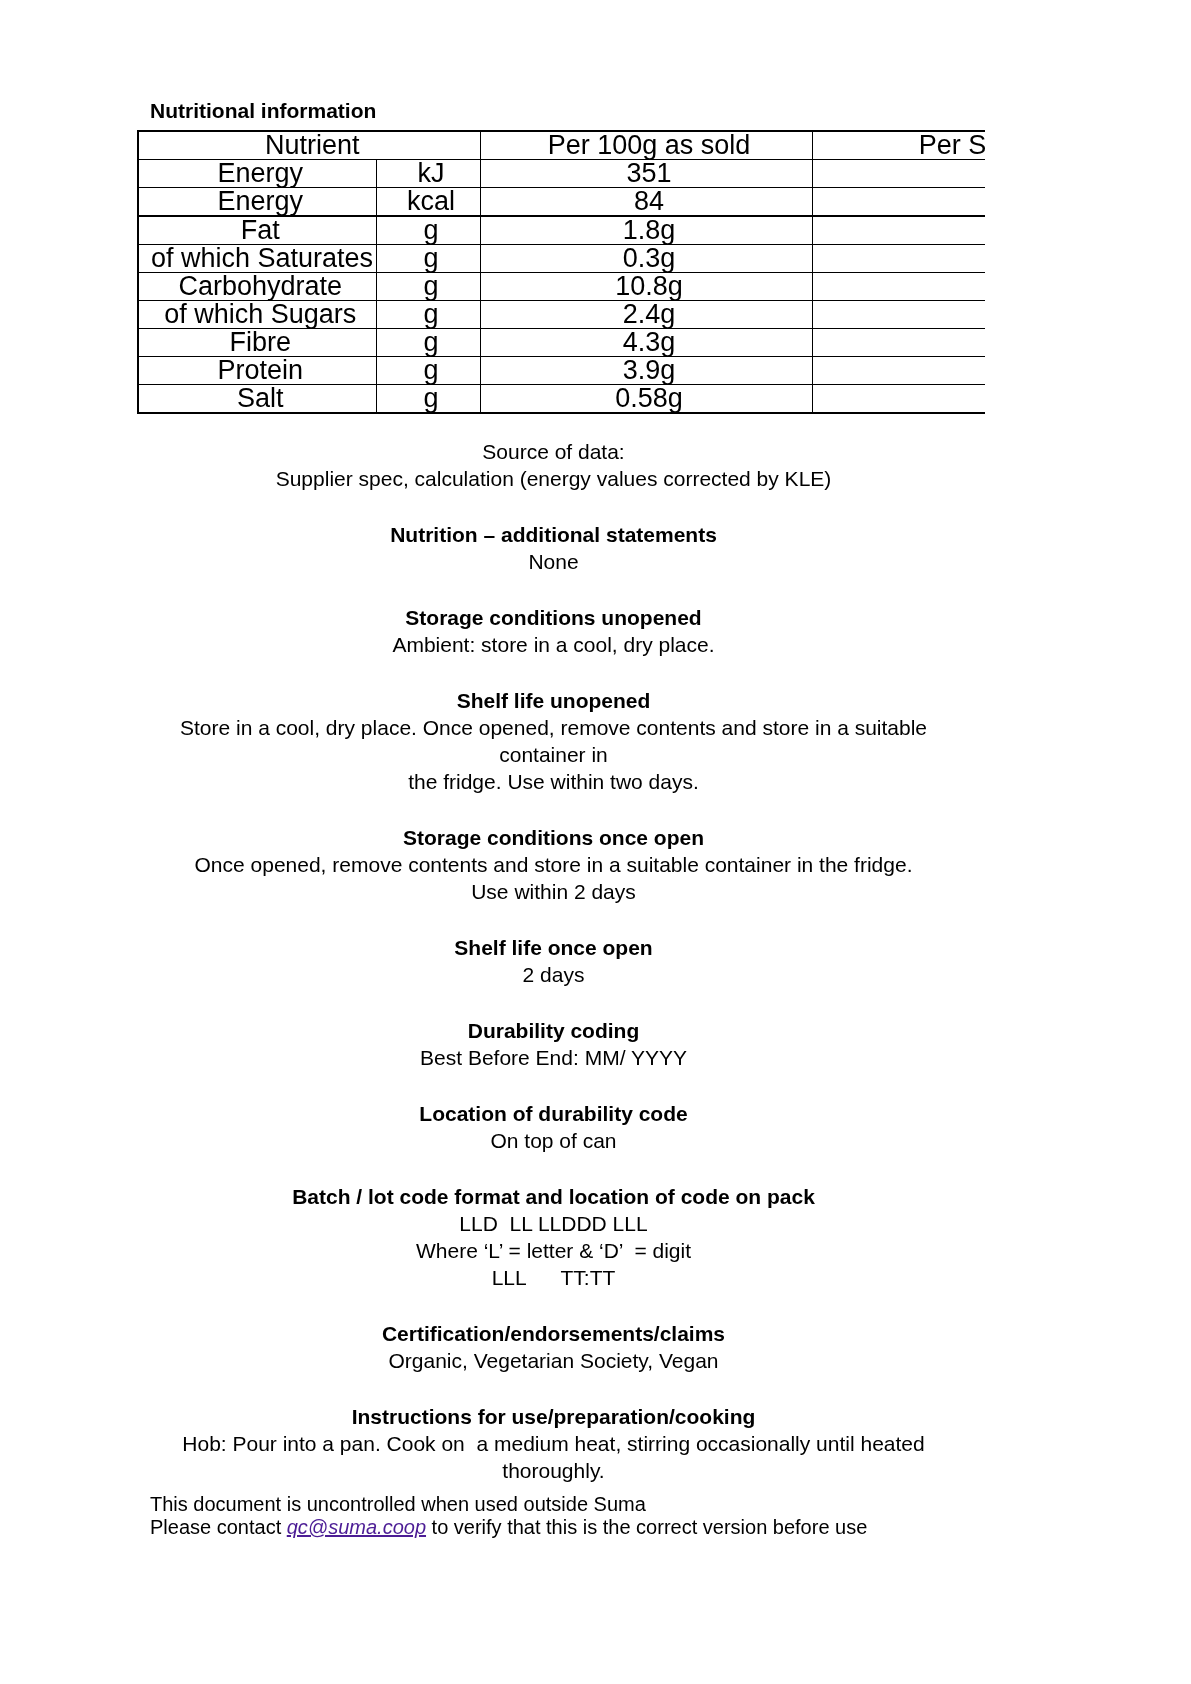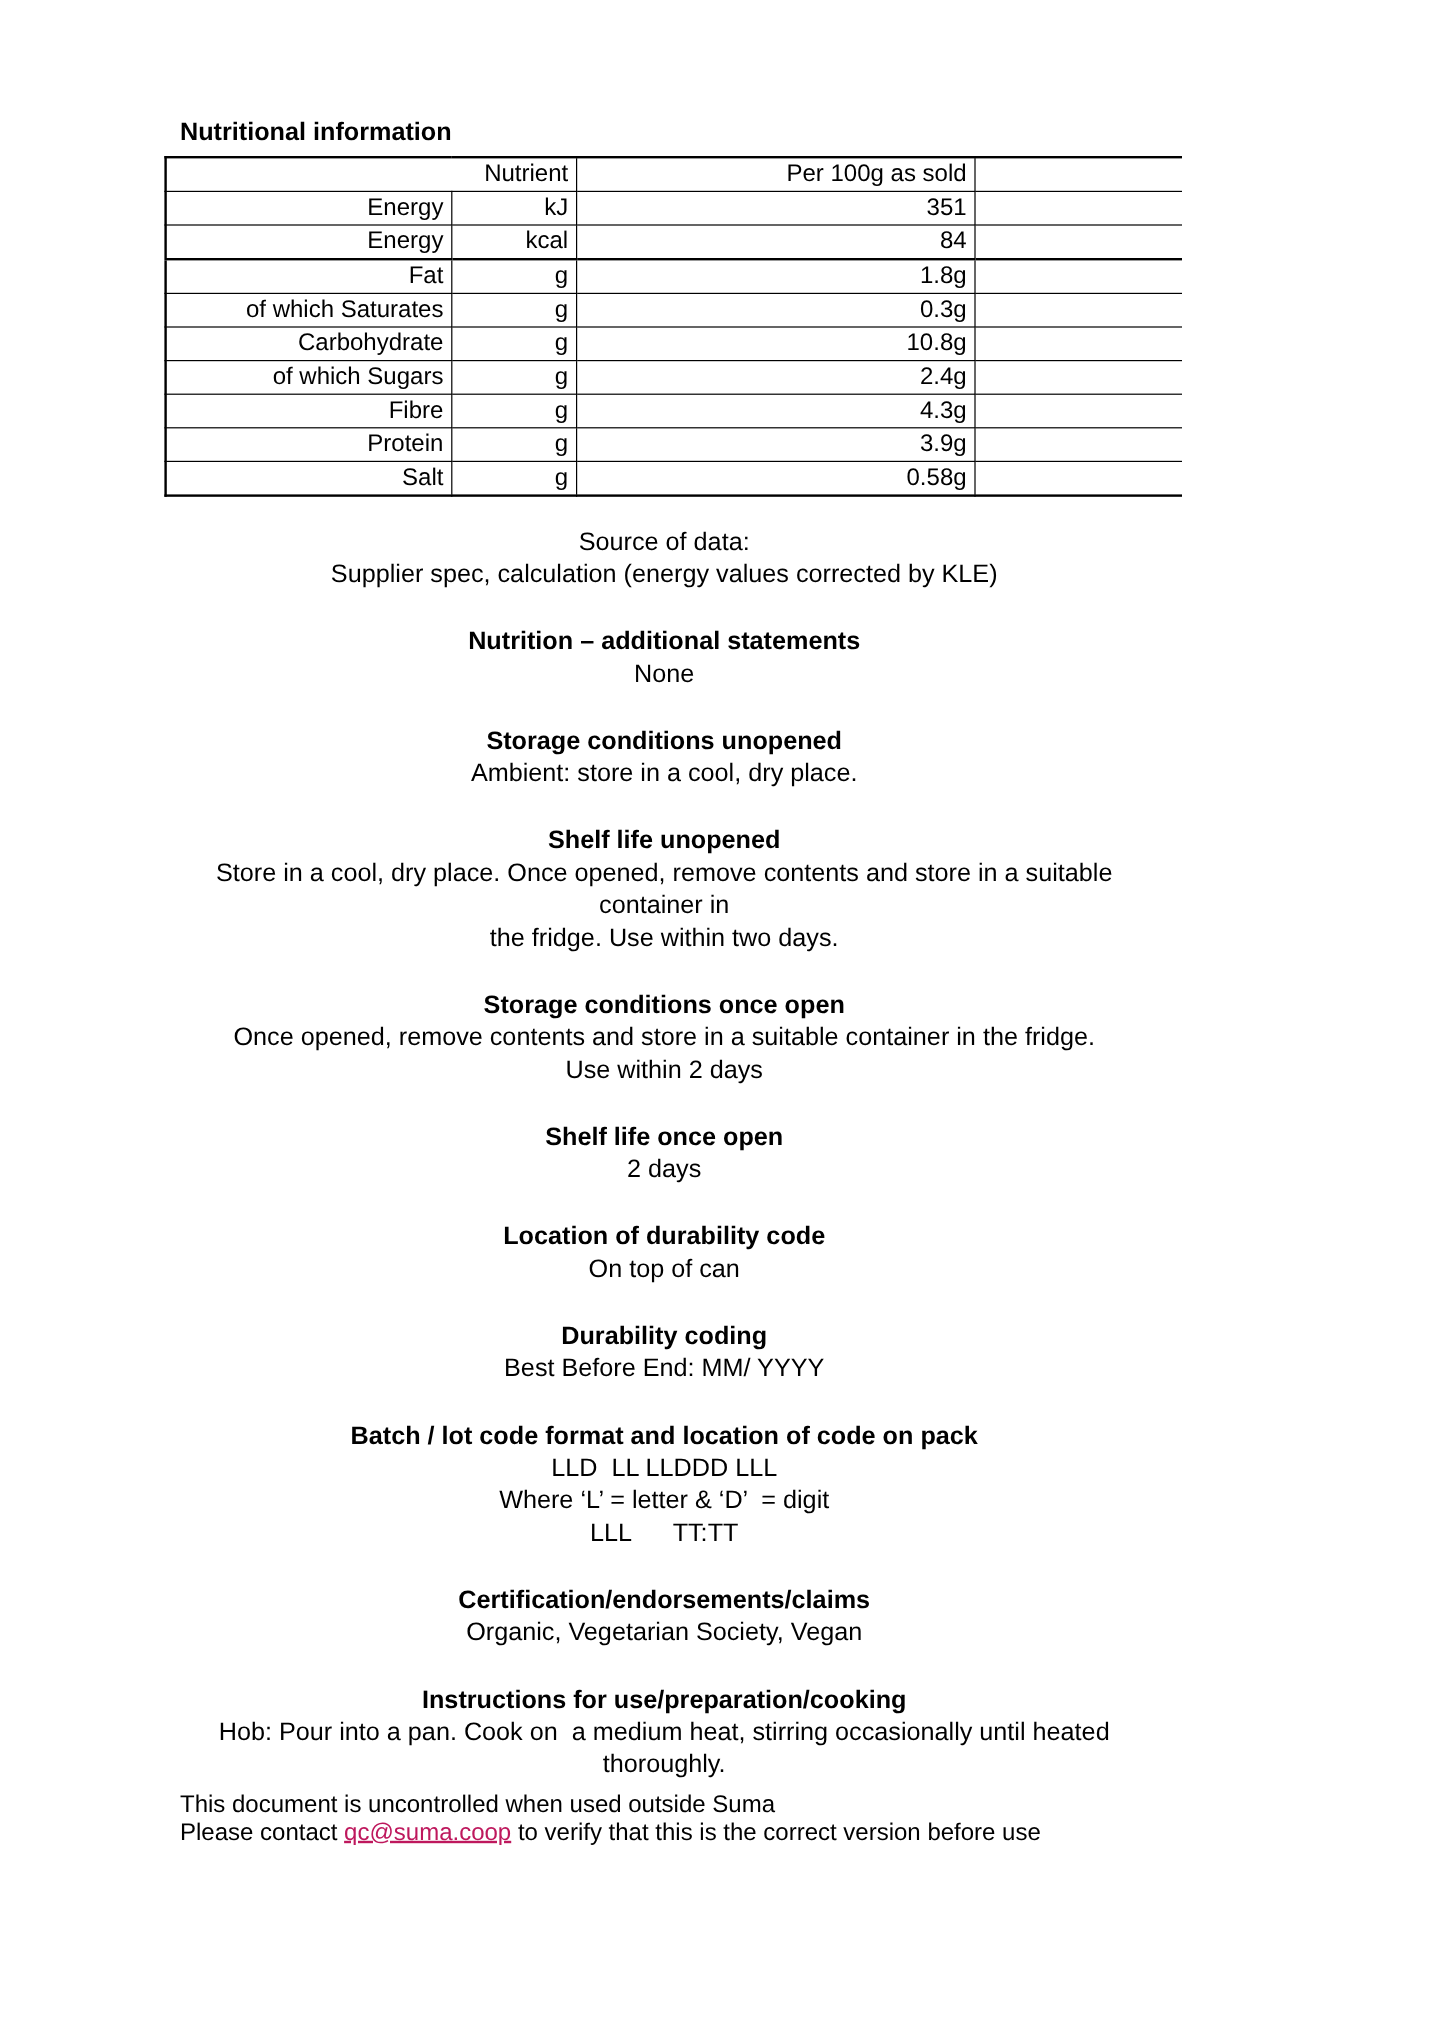--- a/index.html
+++ b/index.html
@@ -29,22 +29,22 @@
     border-collapse: collapse;
     table-layout: fixed;
     width: 1023px;
     margin: 5px 0 0 -13px;
     border: 2px solid #000000;
   }
   table.nutrition th,
   table.nutrition td {
     border: 1px solid #000000;
     font-weight: normal;
-    text-align: right;
-    font-size: 20px;
+    text-align: center;
+    font-size: 27px;
     line-height: 27px;
     height: 27px;
     padding: 0 6px 0 12px;
     overflow: hidden;
     white-space: nowrap;
   }
   table.nutrition tr.group-end td {
     border-bottom-width: 2px;
   }
   .sections {
@@ -184,27 +184,27 @@
       <div class="line">Once opened, remove contents and store in a suitable container in the fridge.</div>
       <div class="line">Use within 2 days</div>
     </div>
 
     <div class="section">
       <div class="heading">Shelf life once open</div>
       <div class="line">2 days</div>
     </div>
 
     <div class="section">
+      <div class="heading">Durability coding</div>
+      <div class="line">Best Before End: MM/ YYYY</div>
+    </div>
+
+    <div class="section">
       <div class="heading">Location of durability code</div>
       <div class="line">On top of can</div>
-    </div>
-
-    <div class="section">
-      <div class="heading">Durability coding</div>
-      <div class="line">Best Before End: MM/ YYYY</div>
     </div>
 
     <div class="section">
       <div class="heading">Batch / lot code format and location of code on pack</div>
       <div class="line">LLD  LL LLDDD LLL</div>
       <div class="line">Where ‘L’ = letter &amp; ‘D’  = digit</div>
       <div class="line">LLL      TT:TT</div>
     </div>
 
     <div class="section">
@@ -214,16 +214,16 @@
 
     <div class="section">
       <div class="heading">Instructions for use/preparation/cooking</div>
       <div class="line">Hob: Pour into a pan. Cook on  a medium heat, stirring occasionally until heated thoroughly.</div>
     </div>
 
   </div>
 
   <div class="footer">
     <div class="footer-line">This document is uncontrolled when used outside Suma</div>
-    <div class="footer-line"><span>Please contact </span><span class="email-link" style="color: #be185d;">qc@suma.coop</span><span> to verify that this is the correct version before use</span></div>
+    <div class="footer-line"><span>Please contact </span><span class="email-link" style="color: #4c1d95; font-style: italic;">qc@suma.coop</span><span> to verify that this is the correct version before use</span></div>
   </div>
 
 </div>
 
 </body></html>

